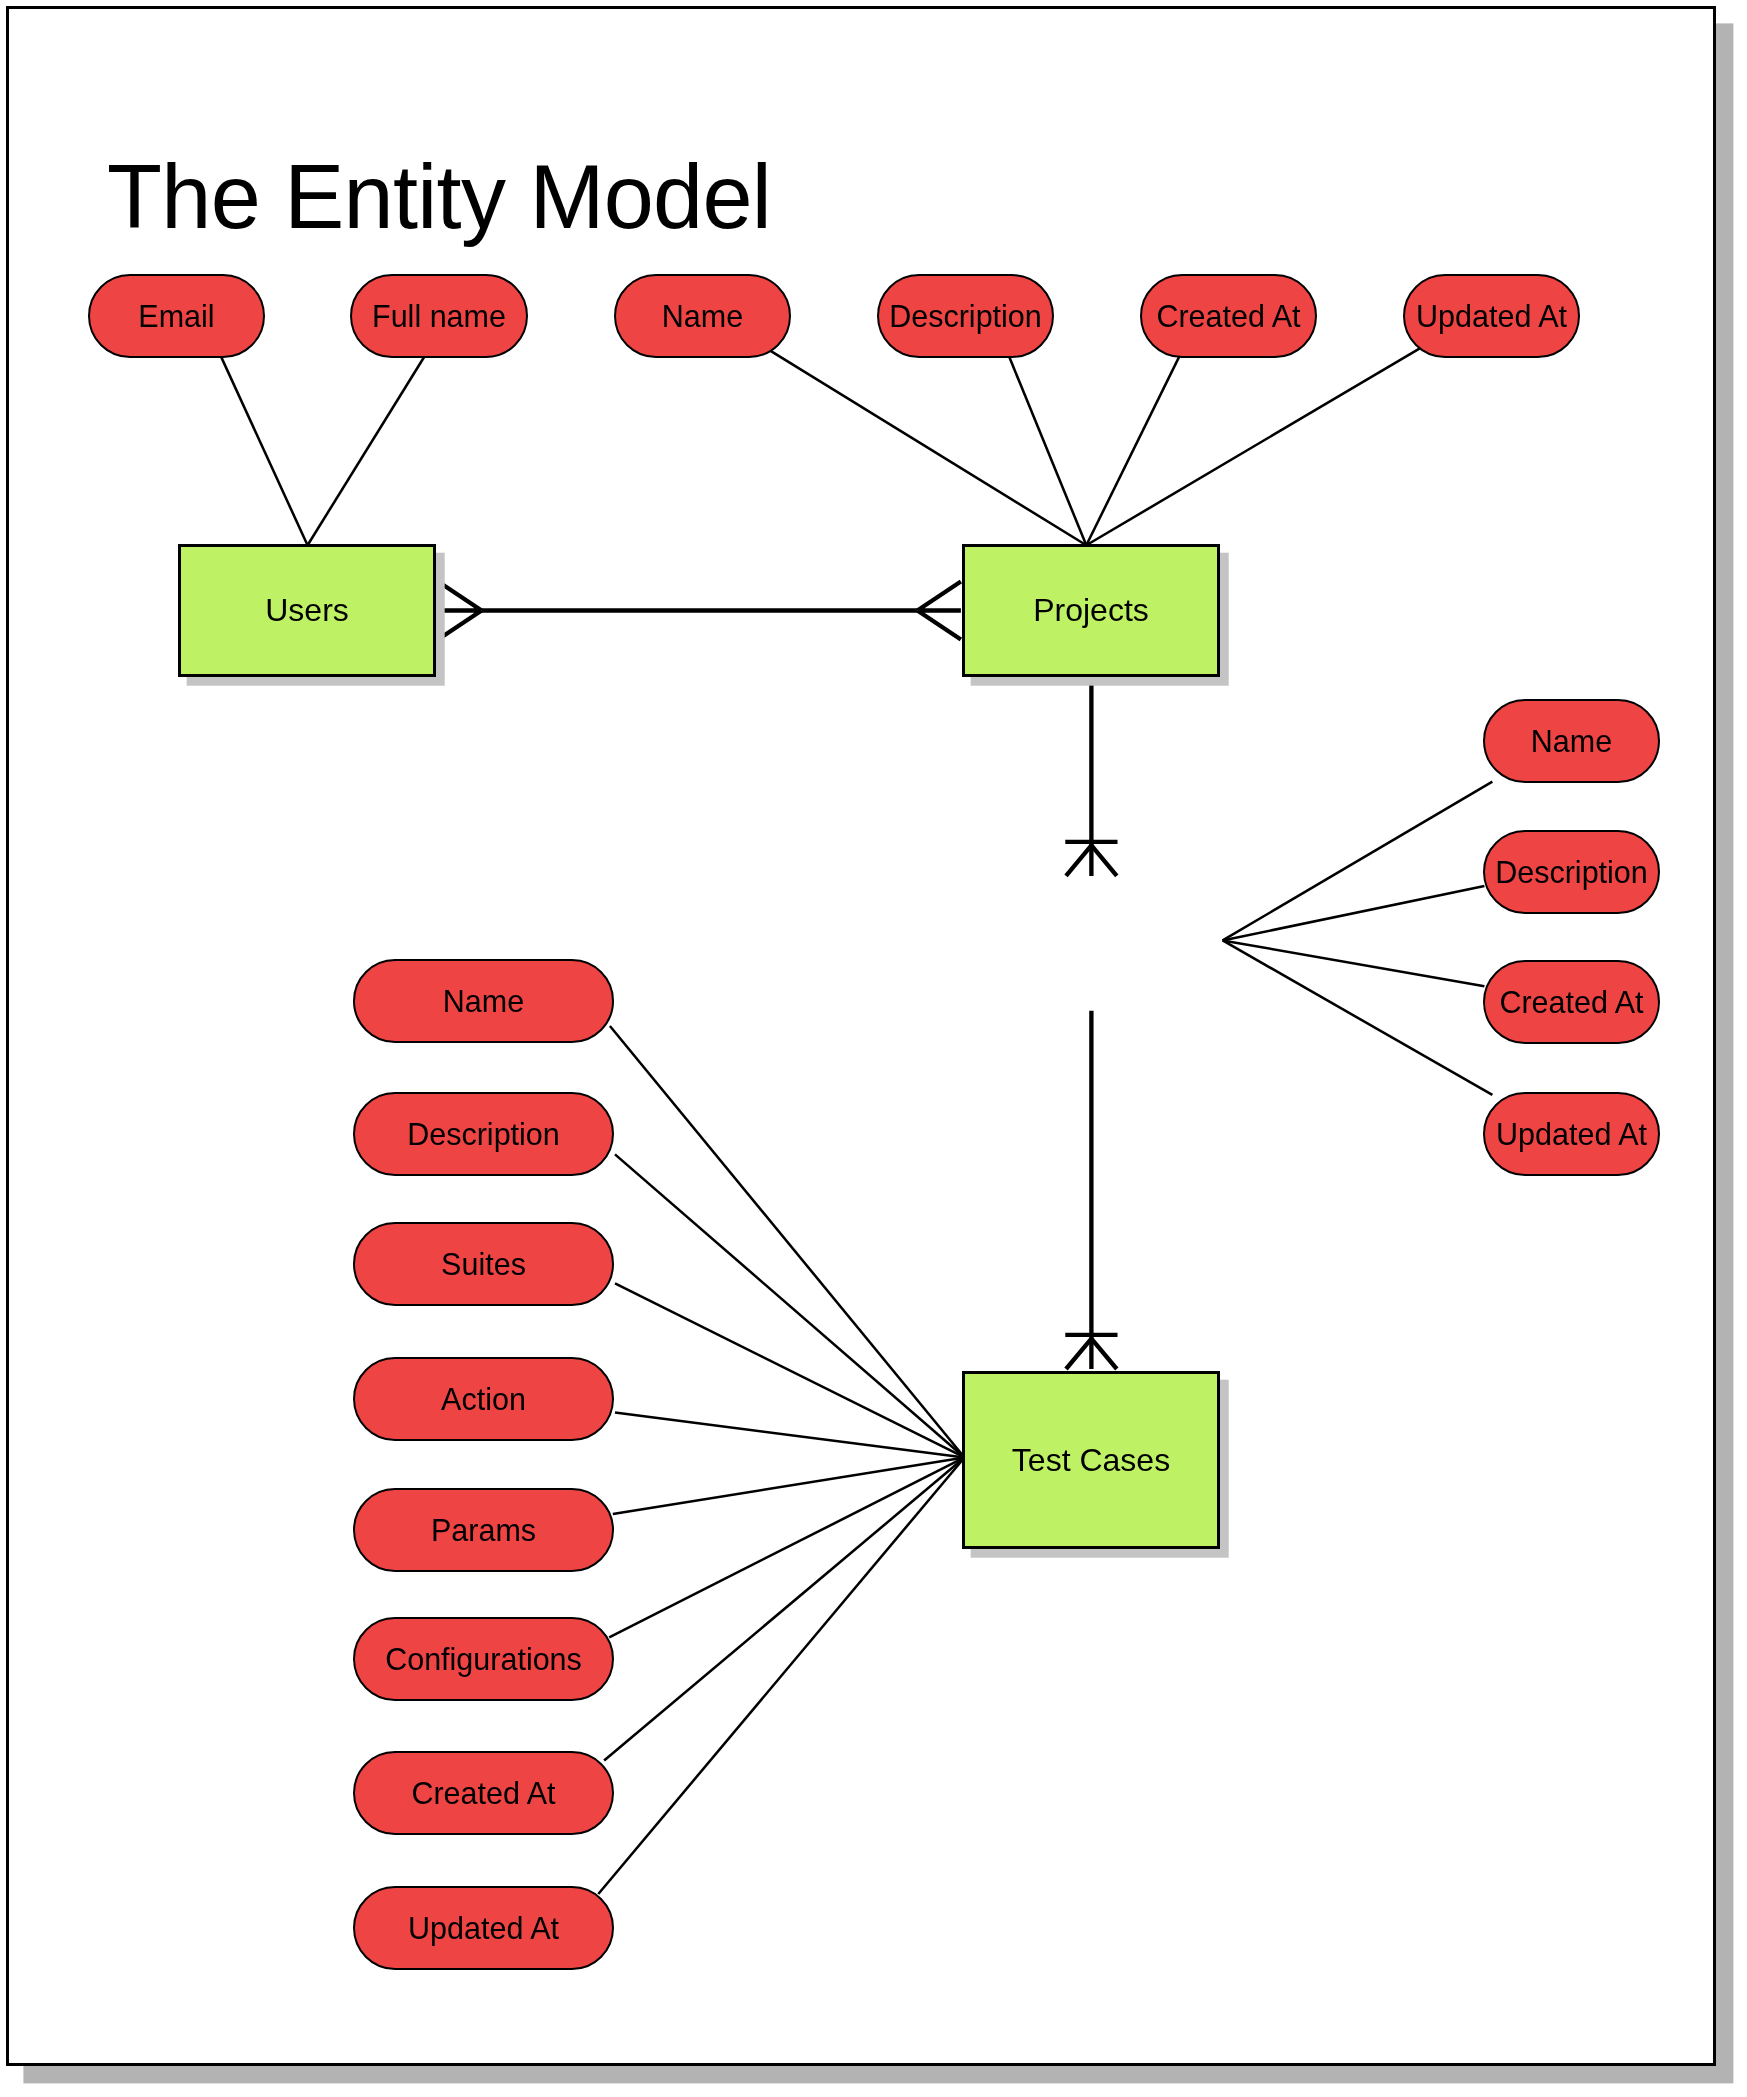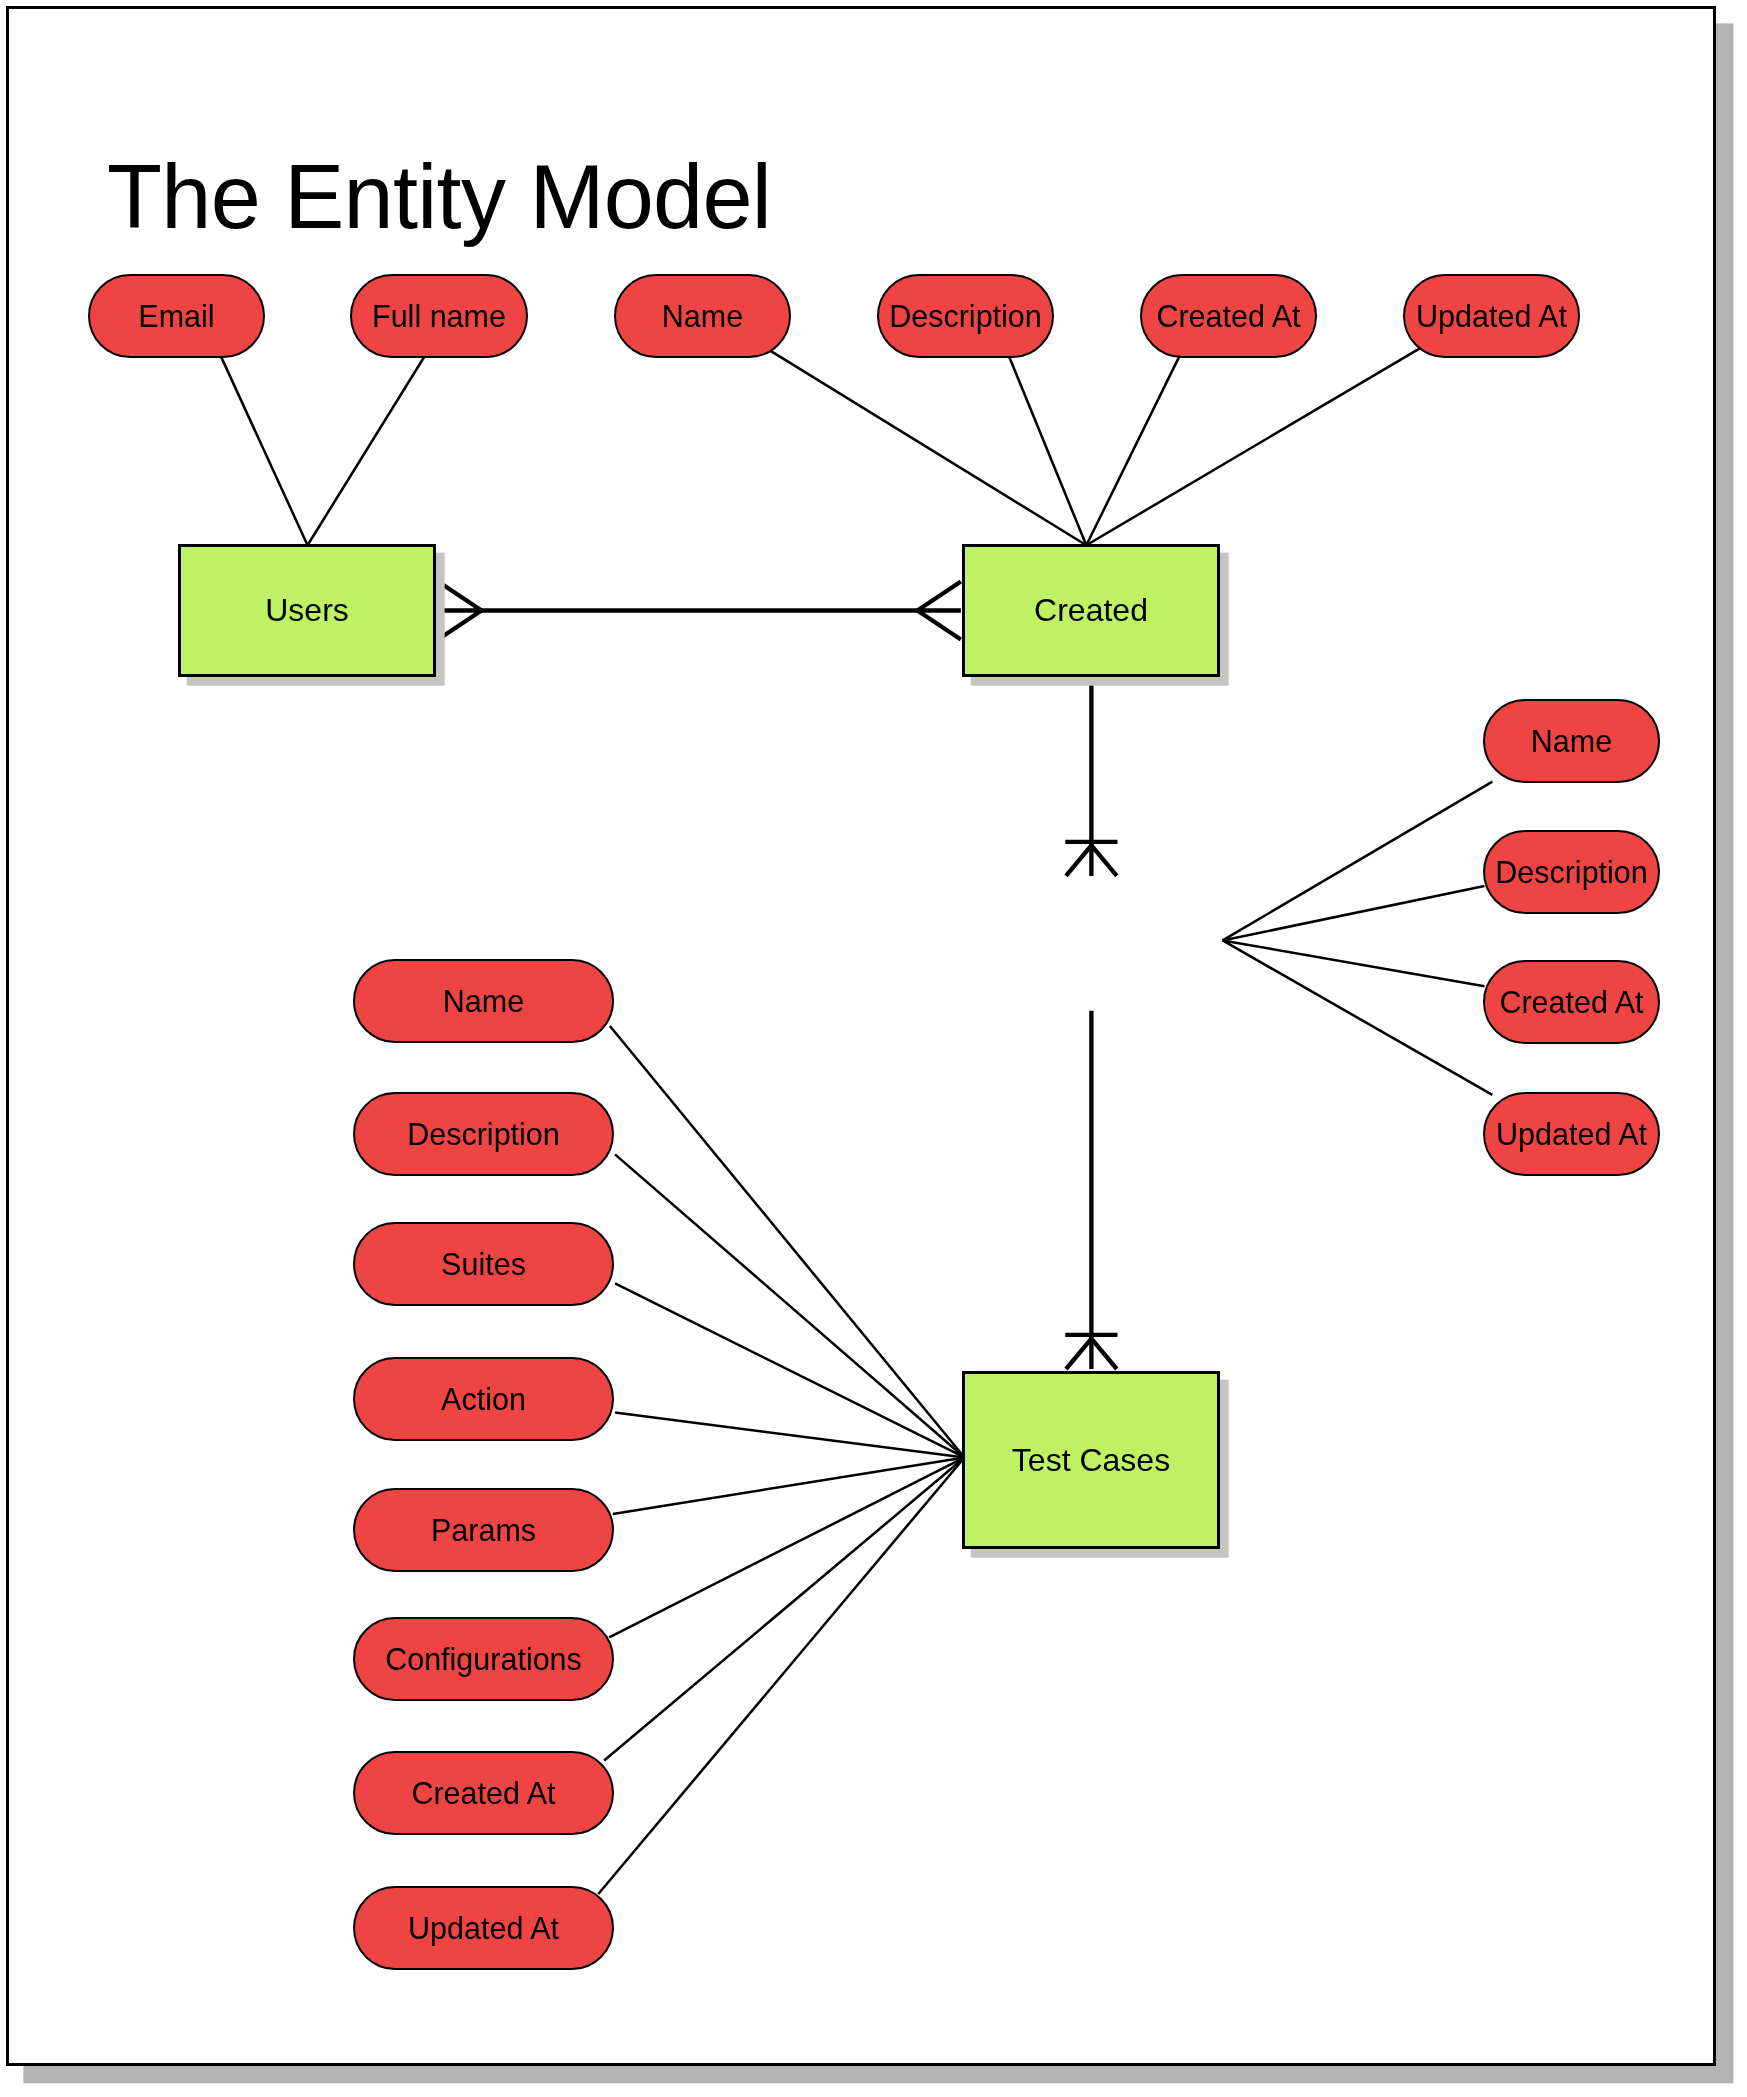--- a/index.html
+++ b/index.html
@@ -108,21 +108,21 @@
       <path d="M1505,1394 L1505,1888"></path>
       <path d="M1469,1841 L1541,1841"></path>
       <path d="M1505,1846 L1470,1888 M1505,1846 L1540,1888"></path>
     </g>
   </svg>
 
   <div class="entity" style="left:178px; top:544px; width:258px; height:133px;">
     <span>Users</span>
   </div>
   <div class="entity" style="left:962px; top:544px; width:258px; height:133px;">
-    <span>Created</span>
+    <span>Projects</span>
   </div>
   <div class="entity" style="left:962px; top:1371px; width:258px; height:178px;">
     <span>Test Cases</span>
   </div>
 
   <div class="pill" style="left:88px; top:274px; width:177px;">Email</div>
   <div class="pill" style="left:350px; top:274px; width:178px;">Full name</div>
 
   <div class="pill" style="left:614px; top:274px; width:177px;">Name</div>
   <div class="pill" style="left:877px; top:274px; width:177px;">Description</div>

